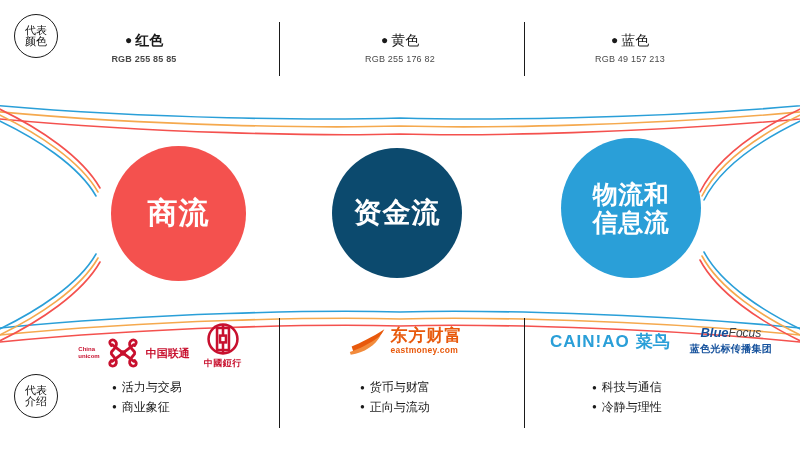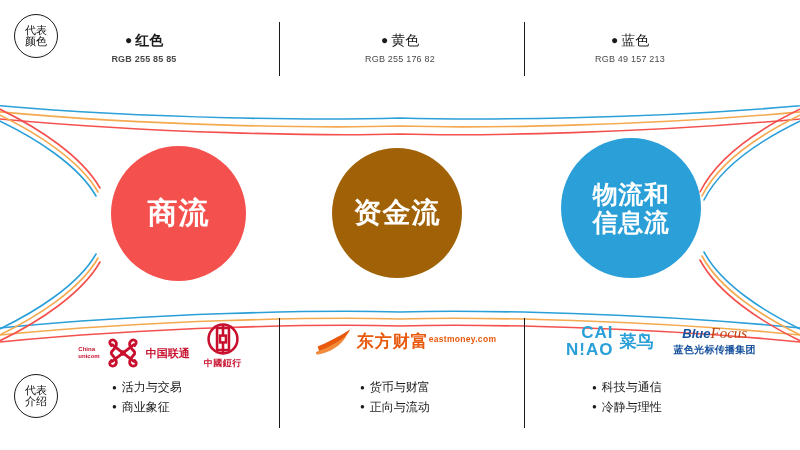--- a/index.html
+++ b/index.html
@@ -107,21 +107,21 @@
     font-size: 6px; font-weight: bold; color: #c8102e;
     line-height: 1.25; text-align: left;
   }
   .unicom-cn { font-size: 11px; font-weight: bold; color: #c8102e; }
 
   .boc-cn {
     font-size: 9px; font-weight: bold; color: #c8102e;
     letter-spacing: 0.5px;
   }
 
-  .em-text { display: flex; align-items: flex-start; }
+  .em-text { display: flex; flex-direction: column; align-items: flex-start; }
   .em-cn {
     font-size: 17px; font-weight: bold; color: #e8590c;
     letter-spacing: 1px; line-height: 1;
   }
   .em-en {
     font-size: 8.5px; font-weight: bold; color: #e8590c;
     letter-spacing: 0.3px; margin-top: 1px;
   }
 
   .cn-mark {
@@ -129,21 +129,21 @@
     line-height: 1.0; letter-spacing: 1px;
   }
   .cn-cn {
     font-size: 17px; font-weight: bold; color: #2a9fd8;
     margin-left: 3px;
   }
 
   .bf-text { display: flex; flex-direction: column; align-items: center; }
   .bf-en { font-size: 13px; line-height: 1.1; white-space: nowrap; }
   .bf-en b { color: #15519c; font-style: italic; }
-  .bf-en i { color: #c2410c; font-family: Liberation Serif, serif; font-size: 15px; }
+  .bf-en i { color: #404040; font-family: Liberation Sans, sans-serif; font-size: 12px; }
   .bf-cn {
     font-size: 10px; font-weight: bold; color: #15519c;
     letter-spacing: 0.3px; margin-top: 2px;
   }
 
   
   .bullets {
     position: absolute;
     top: 378px;
     font-size: 12px;
@@ -221,21 +221,21 @@
 
   <div class="vrule" id="vrule-top-1"></div>
   <div class="vrule" id="vrule-top-2"></div>
   <div class="vrule" id="vrule-bot-1"></div>
   <div class="vrule" id="vrule-bot-2"></div>
 
   <div class="flow-circle" id="circle-commerce" style="background-color: rgb(244, 81, 78);">
     <span>商流</span>
   </div>
 
-  <div class="flow-circle" id="circle-capital" style="background-color: #a16207;">
+  <div class="flow-circle" id="circle-capital" style="background-color: #0c4a6e;">
     <span>资金流</span>
   </div>
 
   <div class="flow-circle" id="circle-logistics" style="background-color: rgb(42, 159, 216);">
     <span>
       <span class="l1">物流和</span>
       <span class="l2">信息流</span>
     </span>
   </div>
 
@@ -279,21 +279,21 @@
       </svg>
       <div class="em-text">
         <span class="em-cn">东方财富</span>
         <span class="em-en">eastmoney.com</span>
       </div>
     </div>
   </div>
 
   <div class="logo-row" id="logos-right" style="align-items:center;gap:20px;">
     <div class="logo-unit" style="align-items:center;">
-      <div style="display:flex;flex-direction:column;align-items:flex-end;">
+      <div style="display:flex;flex-direction:row;align-items:flex-end;">
         <span class="cn-mark">CAI</span>
         <span class="cn-mark">N!AO</span>
       </div>
       <span class="cn-cn">菜鸟</span>
     </div>
 
     <div class="bf-text">
       <span class="bf-en"><b>Blue</b><i>Focus</i></span>
       <span class="bf-cn">蓝色光标传播集团</span>
     </div>

